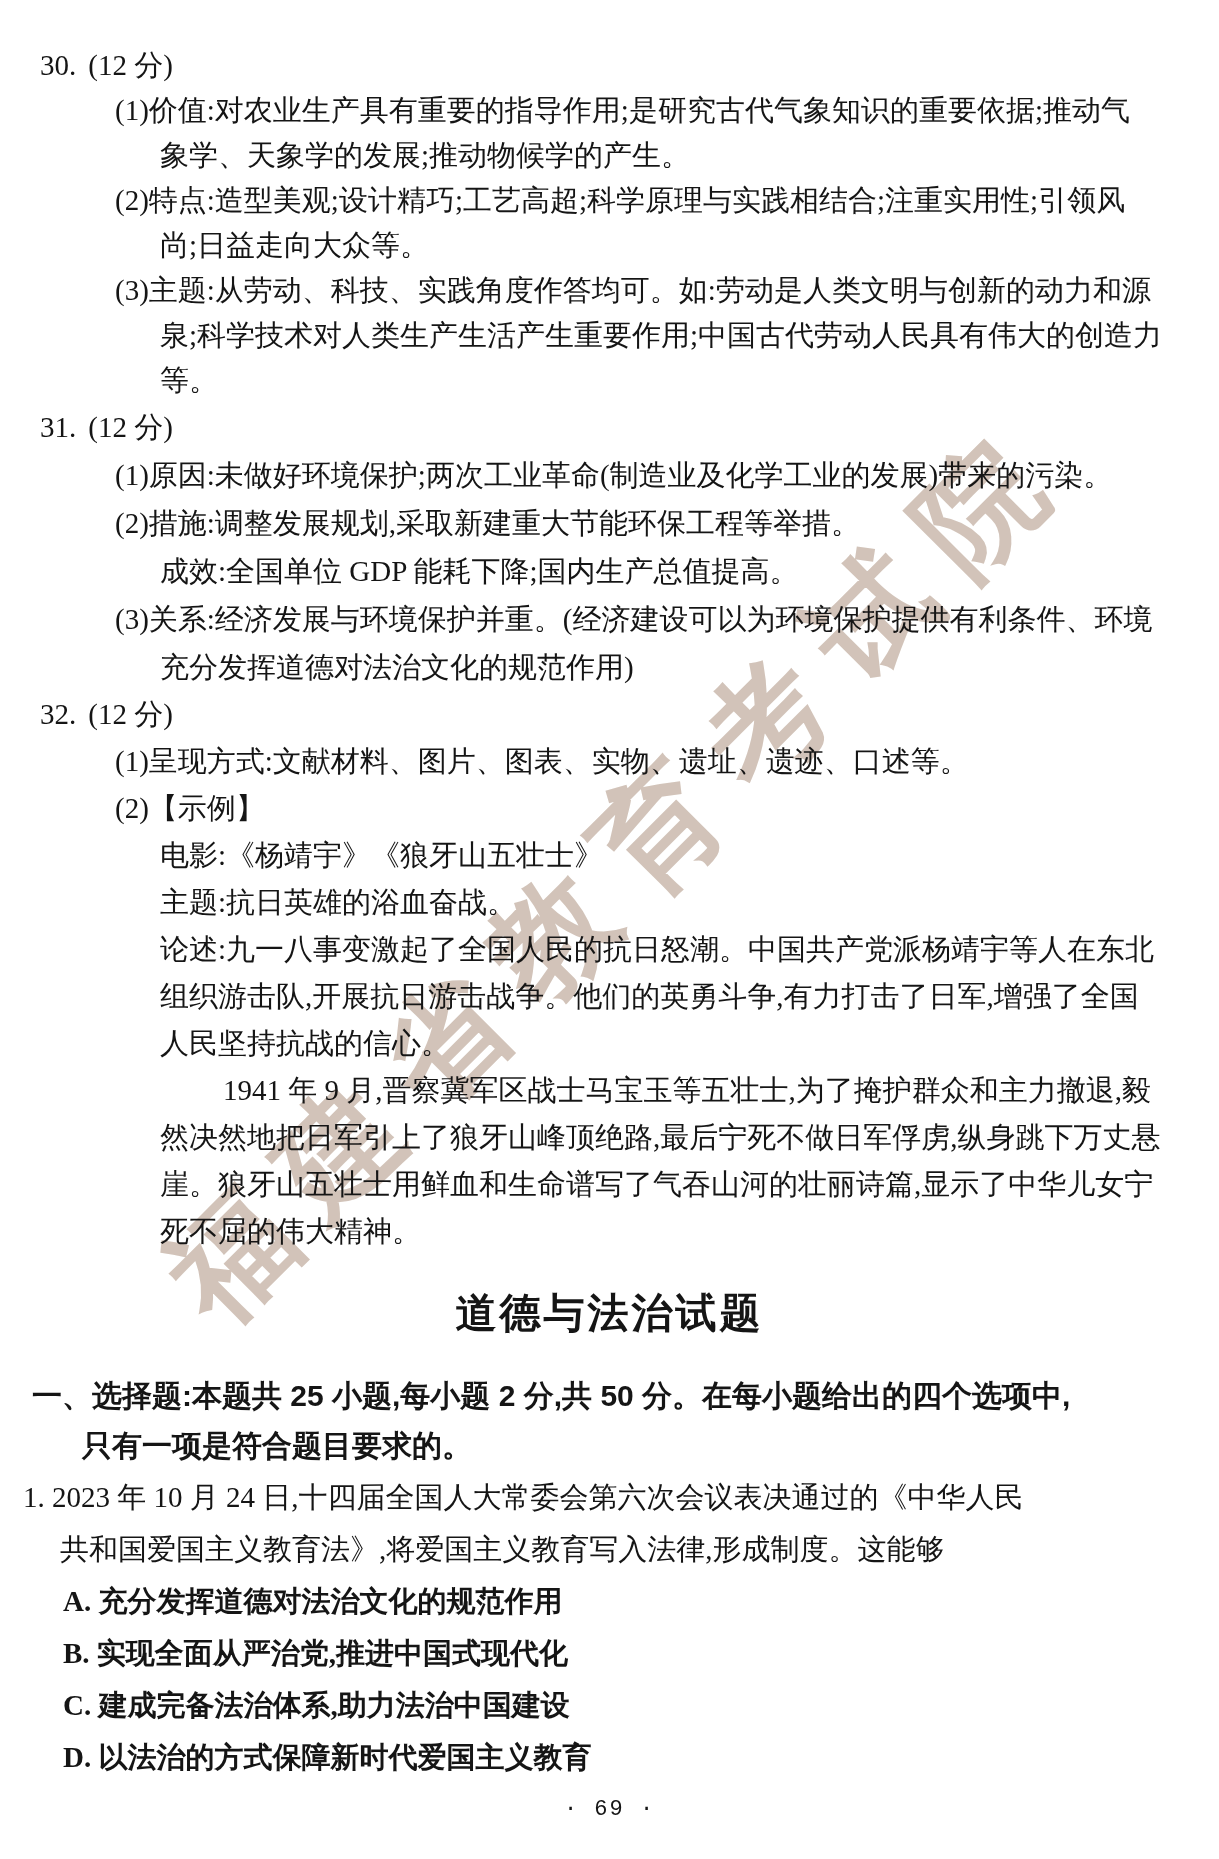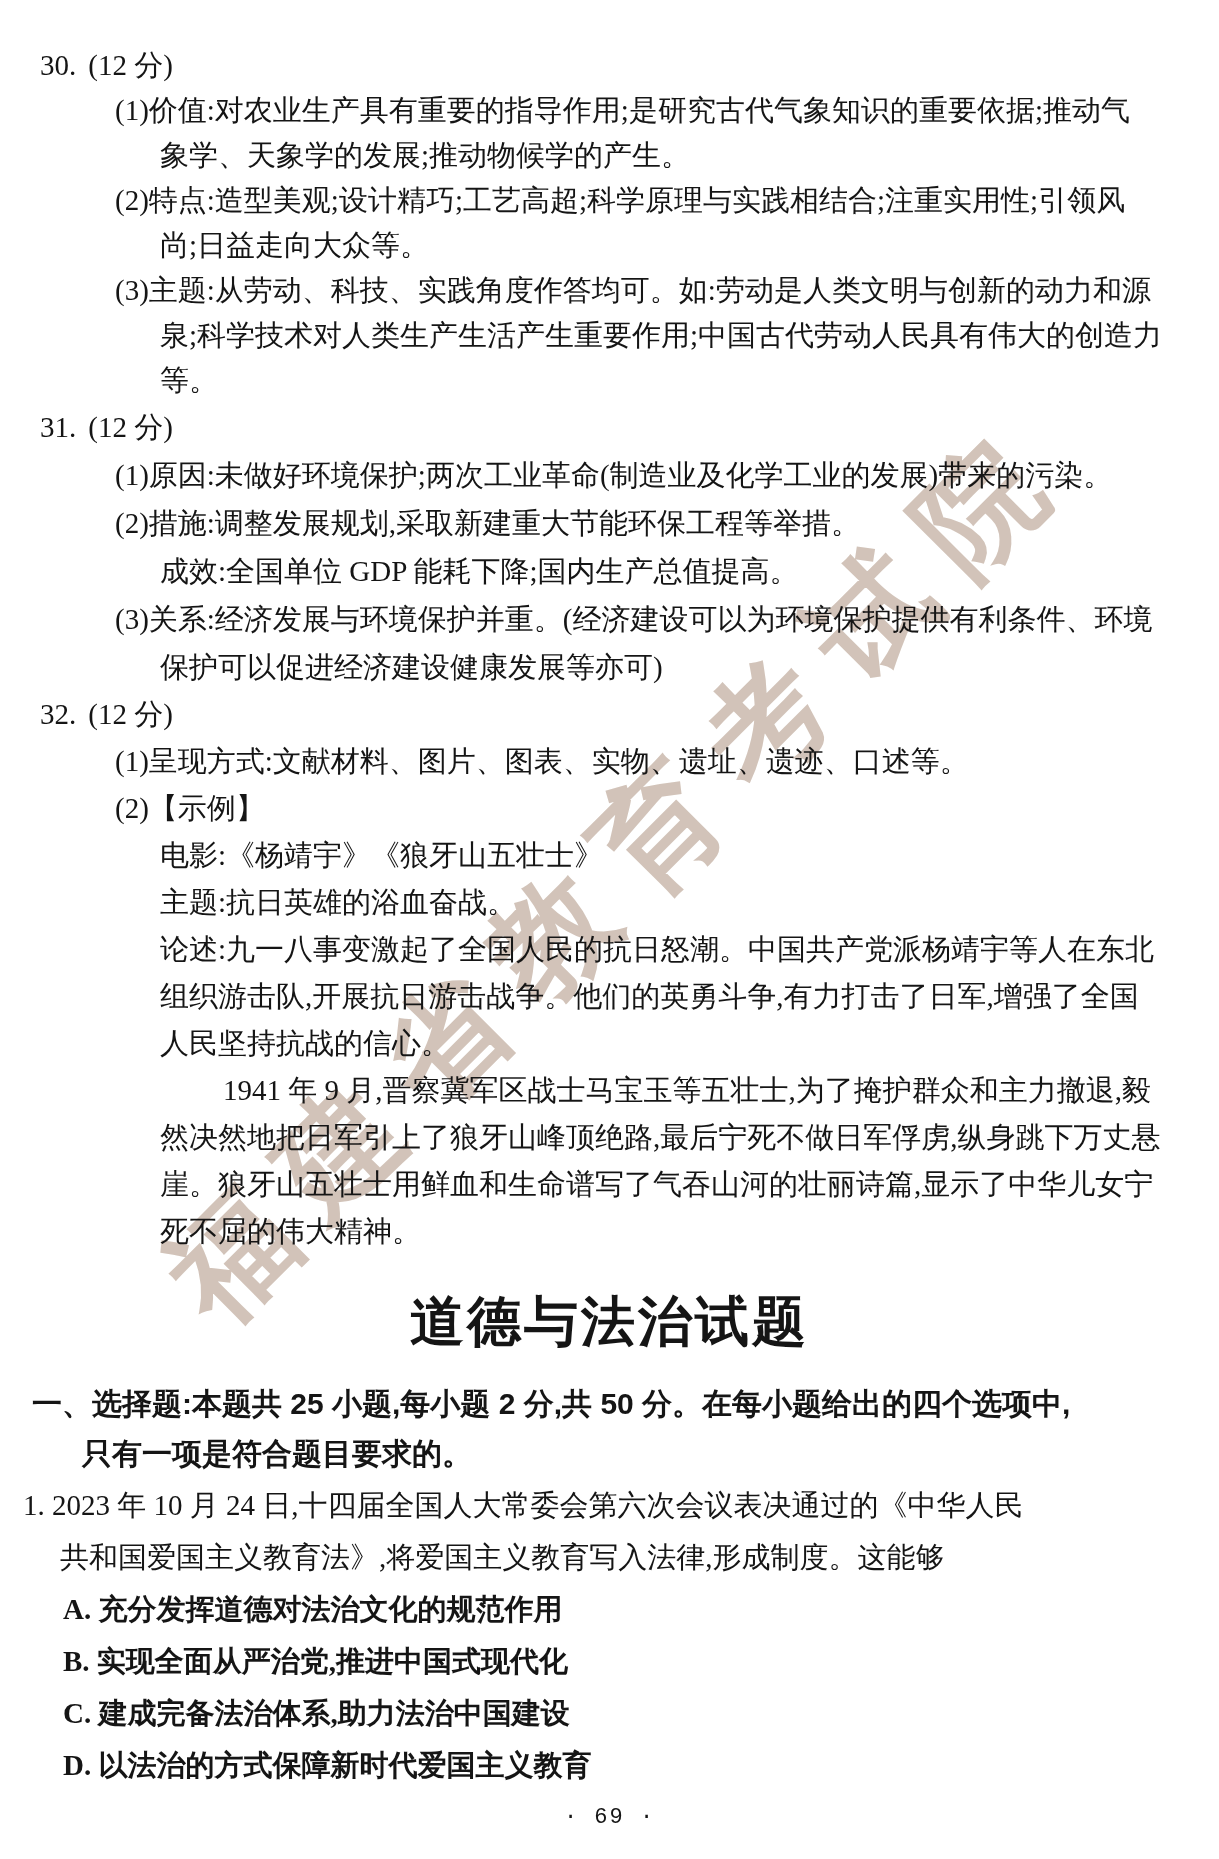--- a/index.html
+++ b/index.html
@@ -45,24 +45,24 @@
   #sec31 .ln { line-height: 48px; }
   #sec32 .ln { line-height: 47px; }
   .ln { white-space: nowrap; }
   .li-item { padding-left: 40px; }
   .li-sub  { padding-left: 115px; }
   .li-cont { padding-left: 160px; }
   .li-para { padding-left: 223px; }
   .score { margin-left: 12px; }
   
   .exam-title {
-    margin-top: 36px;
+    margin-top: 28px;
     line-height: 60px;
     text-align: center;
-    font-size: 54px;
+    font-size: 41px;
     font-weight: bold;
     letter-spacing: 3px;
     font-family: "Liberation Sans", "DejaVu Sans", sans-serif;
   }
   
   .instructions {
     margin-top: 28px;
     font-size: 30px;
     font-weight: bold;
     font-family: "Liberation Sans", "DejaVu Sans", sans-serif;
@@ -103,21 +103,21 @@
     <div class="ln li-cont">泉;科学技术对人类生产生活产生重要作用;中国古代劳动人民具有伟大的创造力</div>
     <div class="ln li-cont">等。</div>
   </div>
 
   <div class="sec" id="sec31">
     <div class="ln li-item"><span>31.</span><span class="score">(12 分)</span></div>
     <div class="ln li-sub">(1)原因:未做好环境保护;两次工业革命(制造业及化学工业的发展)带来的污染。</div>
     <div class="ln li-sub">(2)措施:调整发展规划,采取新建重大节能环保工程等举措。</div>
     <div class="ln li-cont">成效:全国单位 GDP 能耗下降;国内生产总值提高。</div>
     <div class="ln li-sub">(3)关系:经济发展与环境保护并重。(经济建设可以为环境保护提供有利条件、环境</div>
-    <div class="ln li-cont">保护可以促进经济建设健康发展等亦可)</div>
+    <div class="ln li-cont">充分发挥道德对法治文化的规范作用)</div>
   </div>
 
   <div class="sec" id="sec32">
     <div class="ln li-item"><span>32.</span><span class="score">(12 分)</span></div>
     <div class="ln li-sub">(1)呈现方式:文献材料、图片、图表、实物、遗址、遗迹、口述等。</div>
     <div class="ln li-sub">(2)【示例】</div>
     <div class="ln li-cont">电影:《杨靖宇》《狼牙山五壮士》</div>
     <div class="ln li-cont">主题:抗日英雄的浴血奋战。</div>
     <div class="ln li-cont">论述:九一八事变激起了全国人民的抗日怒潮。中国共产党派杨靖宇等人在东北</div>
     <div class="ln li-cont">组织游击队,开展抗日游击战争。他们的英勇斗争,有力打击了日军,增强了全国</div>

